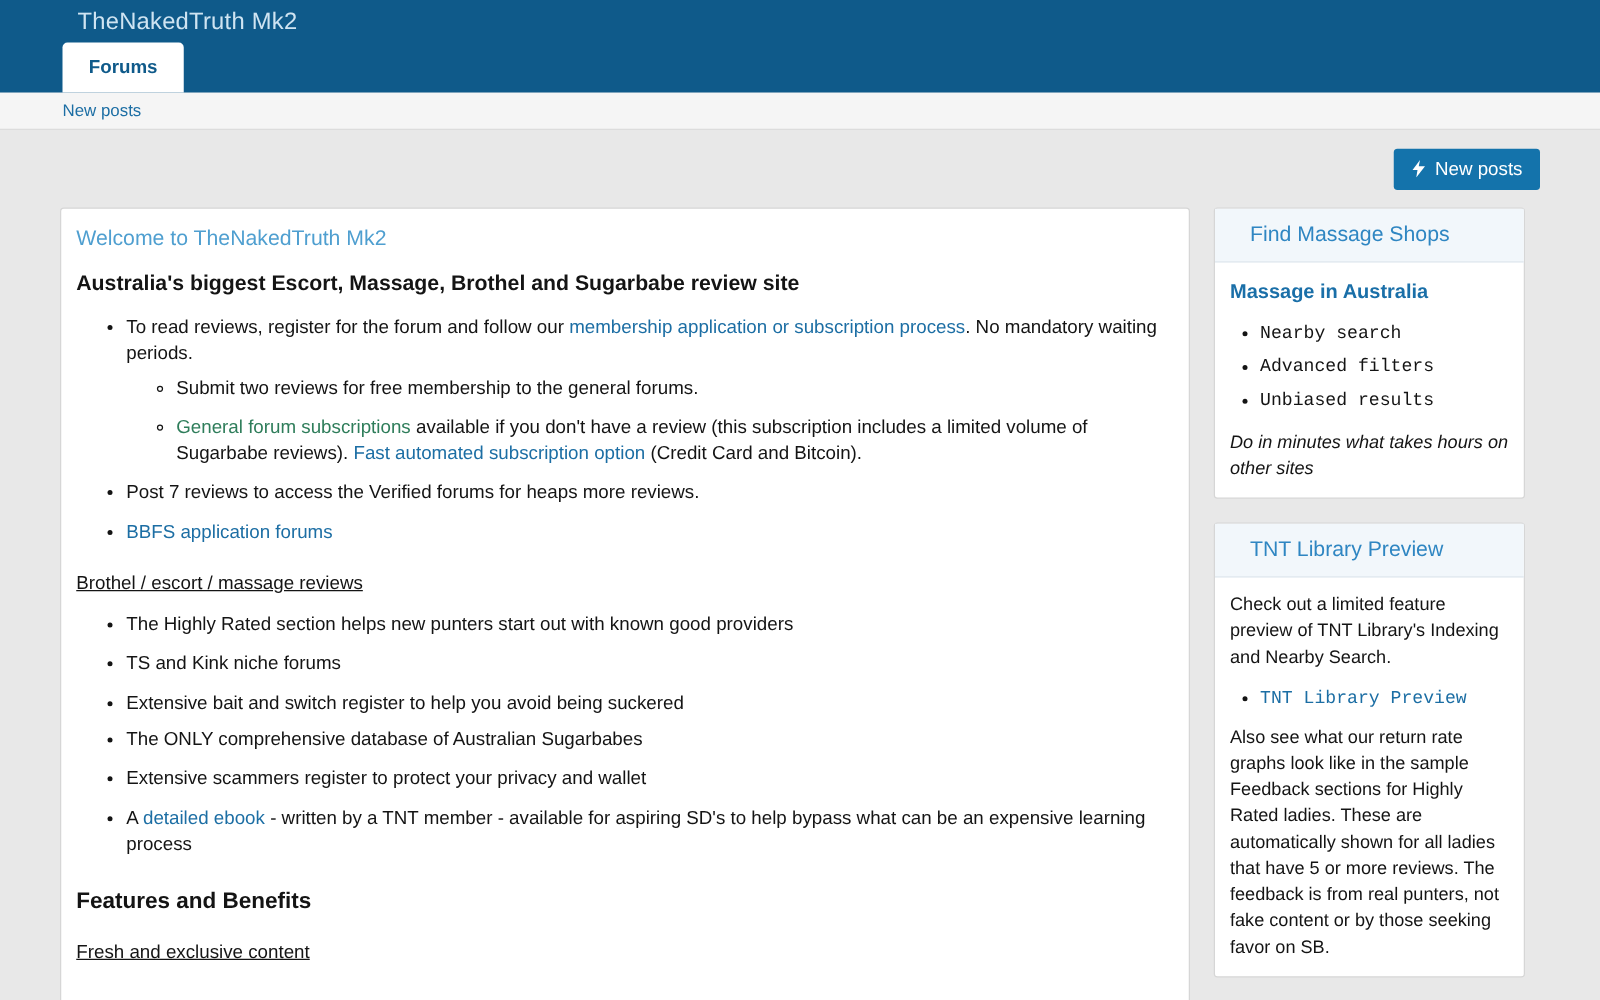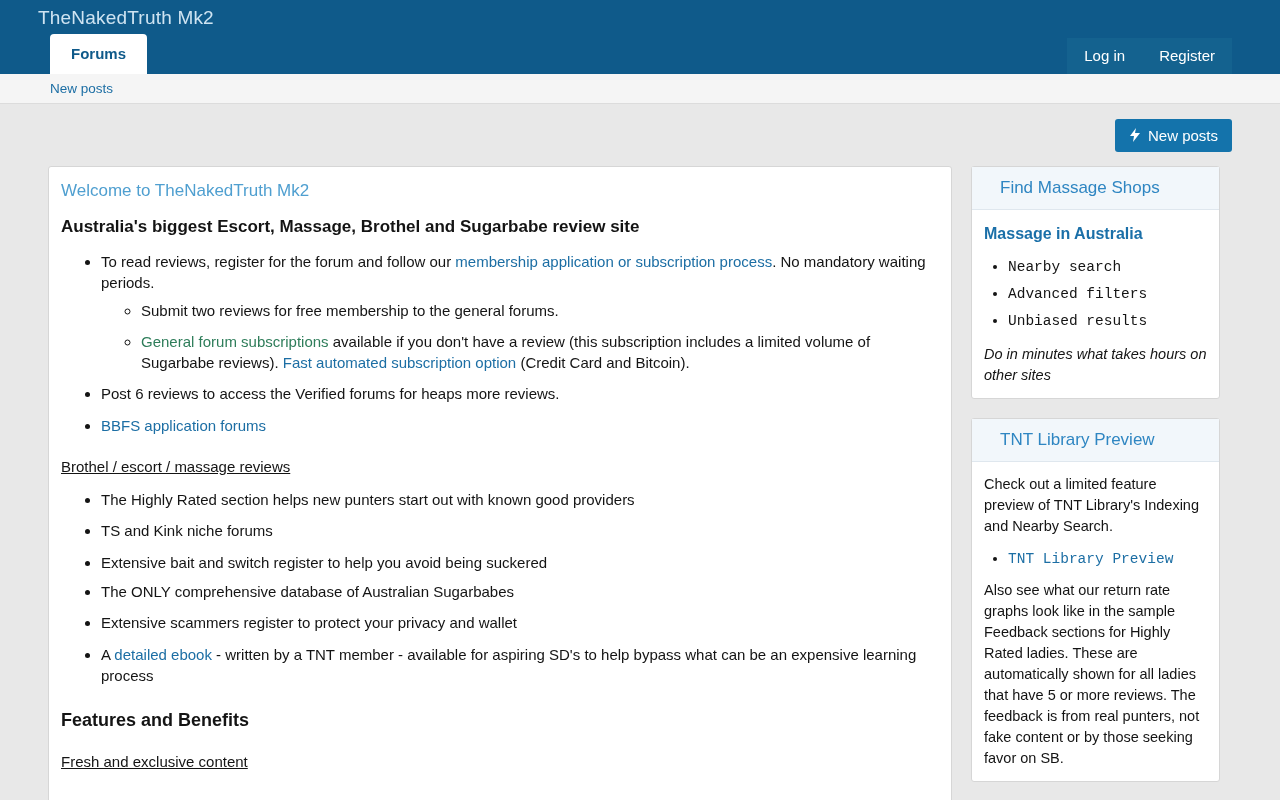--- a/index.html
+++ b/index.html
@@ -14,21 +14,21 @@
   }
 
   
   .site-header {
     background: #0f5a8a;
     height: 74px;
     position: relative;
   }
   .site-title {
     position: absolute;
-    left: 38px; top: 7px;
+    left: 62px; top: 7px;
     color: #cfe4f2;
     font-size: 19px;
     letter-spacing: 0.2px;
   }
   .header-auth {
     position: absolute;
     right: 48px; top: 38px;
     display: flex;
     height: 36px;
   }
@@ -188,24 +188,20 @@
 </head>
 <body>
 
 <div class="site-header">
   <div class="site-title">TheNakedTruth Mk2</div>
 
   <div class="tabs-row">
     <a class="tab" href="#">Forums</a>
   </div>
 
-  <div class="header-auth">
-    <a class="login" href="#">Log in</a>
-    <a class="register" href="#">Register</a>
-  </div>
 </div>
 
 <div class="subnav">
   <a href="#">New posts</a>
 </div>
 
 <div class="page">
 
   <div class="toolbar">
     <button class="btn-newposts">
@@ -228,21 +224,21 @@
         <h2>Australia's biggest Escort, Massage, Brothel and Sugarbabe review site</h2>
 
         <ul>
           <li>
             <span>To read reviews, register for the forum and follow our </span><a class="link" href="#">membership application or subscription process</a><span>. No mandatory waiting periods.</span>
             <ul>
               <li>Submit two reviews for free membership to the general forums.</li>
               <li><a class="greenlink" href="#">General forum subscriptions</a><span> available if you don't have a review (this subscription includes a limited volume of Sugarbabe reviews). </span><a class="link" href="#">Fast automated subscription option</a><span> (Credit Card and Bitcoin).</span></li>
             </ul>
           </li>
-          <li>Post 6 reviews to access the Verified forums for heaps more reviews.</li>
+          <li>Post 7 reviews to access the Verified forums for heaps more reviews.</li>
           <li><a class="link" href="#">BBFS application forums</a></li>
         </ul>
 
         <div class="u-head">Brothel / escort / massage reviews</div>
         <ul>
           <li>The Highly Rated section helps new punters start out with known good providers</li>
           <li>TS and Kink niche forums</li>
           <li>Extensive bait and switch register to help you avoid being suckered</li>
         </ul>
 

